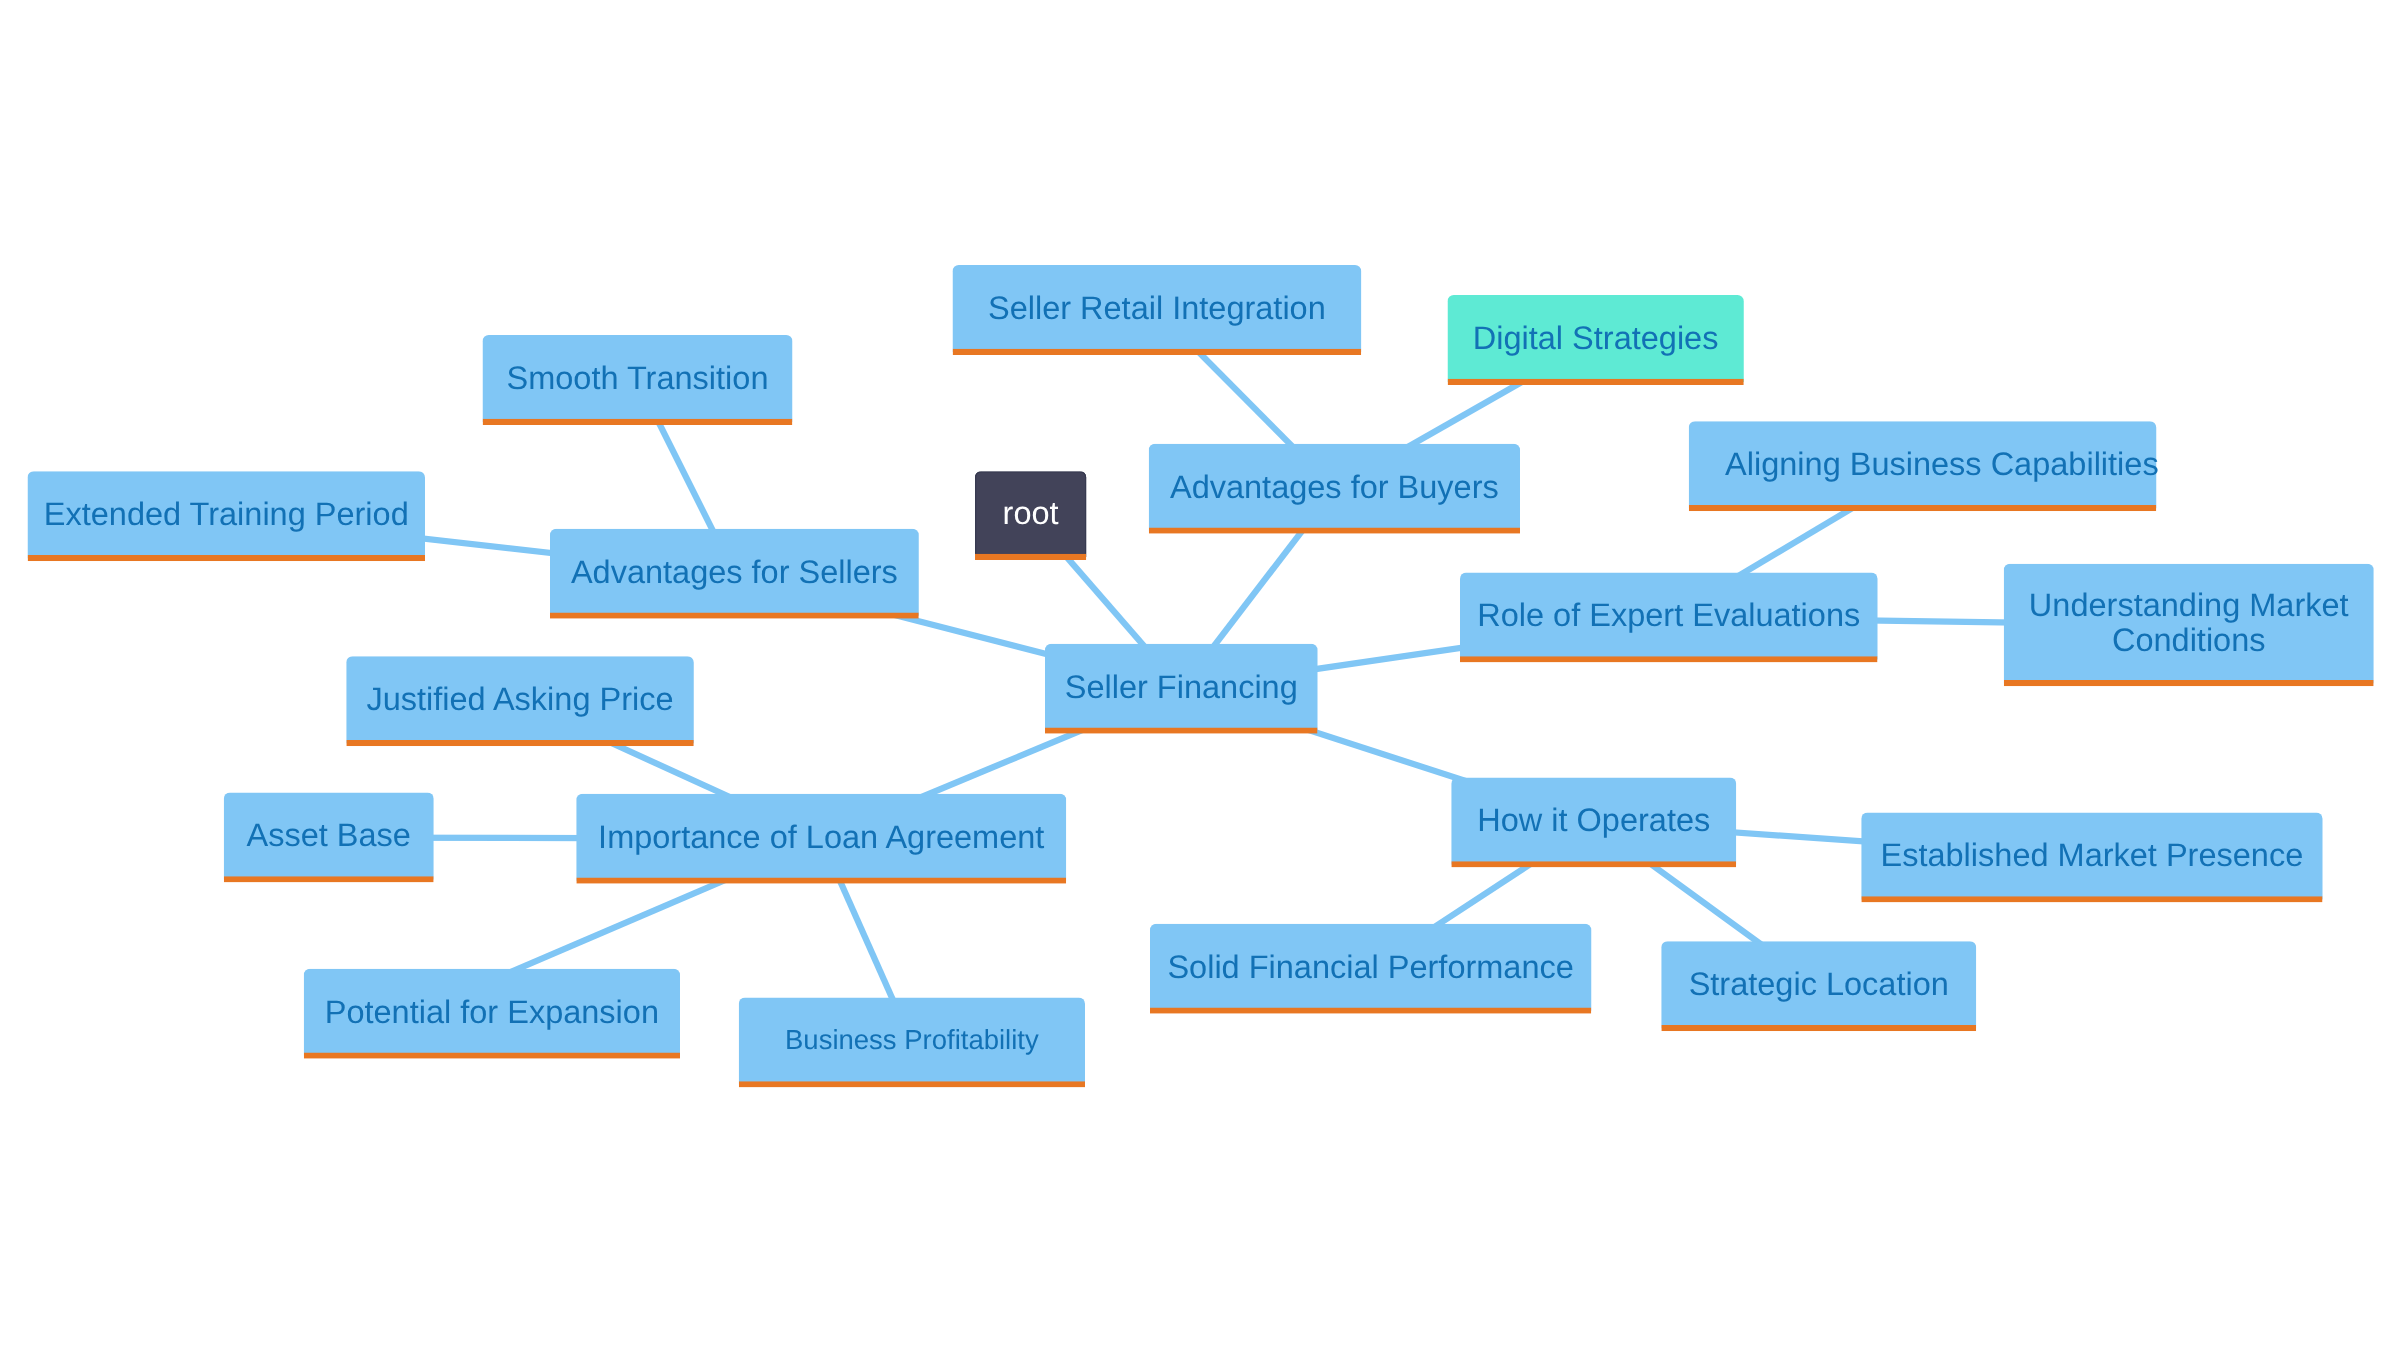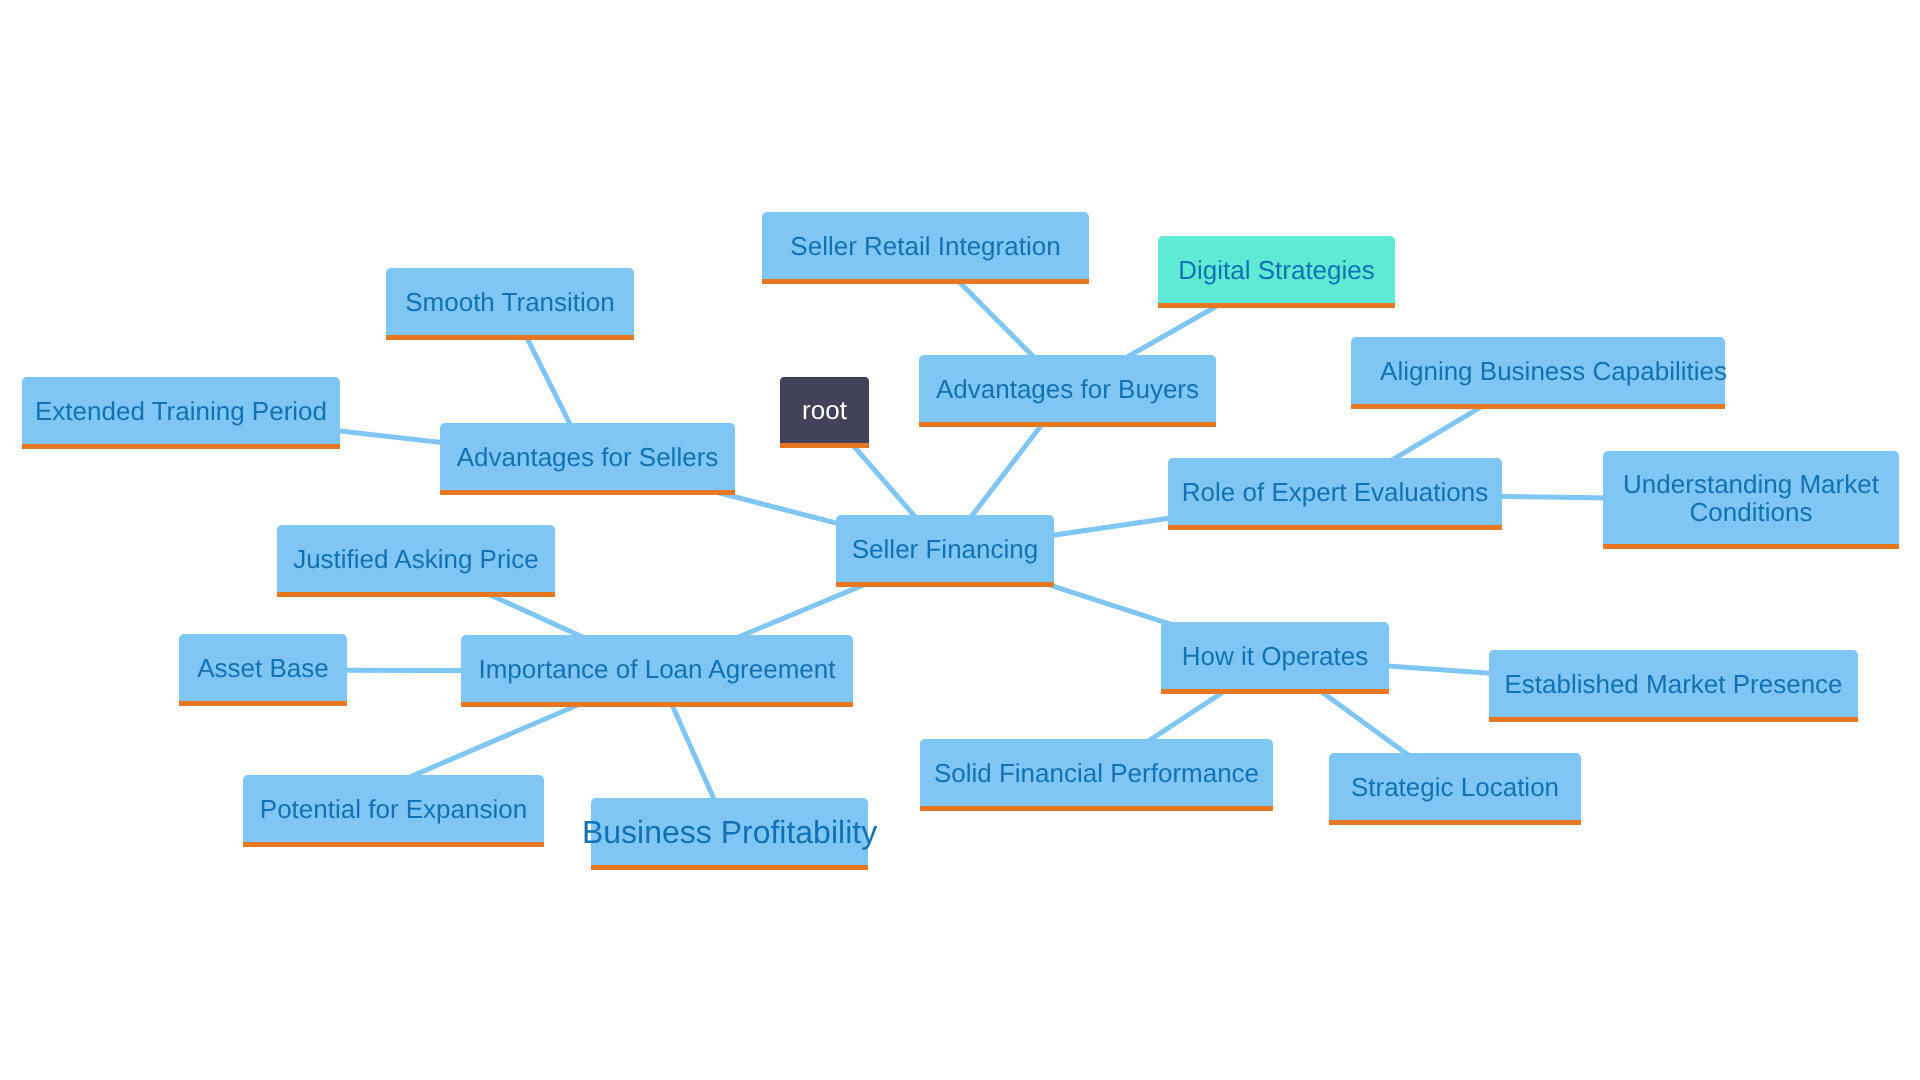--- a/index.html
+++ b/index.html
@@ -57,19 +57,19 @@
       <div class="node" style="left: 919px; top: 355px; width: 297px; height: 72px; font-size: 26px; border-radius: 5px 5px 0px 0px; border-bottom: 5px solid rgb(232, 119, 34); background: rgb(128, 198, 245); color: rgb(18, 113, 181);">Advantages for Buyers</div>
       <div class="node" style="left: 762px; top: 212px; width: 327px; height: 72px; font-size: 26px; border-radius: 5px 5px 0px 0px; border-bottom: 5px solid rgb(232, 119, 34); background: rgb(128, 198, 245); color: rgb(18, 113, 181);">Seller Retail Integration</div>
       <div class="node" style="left: 1158px; top: 236px; width: 237px; height: 72px; font-size: 26px; border-radius: 5px 5px 0px 0px; border-bottom: 5px solid rgb(232, 119, 34); background: #5eead4; color: rgb(18, 113, 181);">Digital Strategies</div>
       <div class="node" style="left: 1168px; top: 458px; width: 334px; height: 72px; font-size: 26px; border-radius: 5px 5px 0px 0px; border-bottom: 5px solid rgb(232, 119, 34); background: rgb(128, 198, 245); color: rgb(18, 113, 181);">Role of Expert Evaluations</div>
       <div class="node" style="left: 1351px; top: 337px; width: 374px; height: 72px; font-size: 26px; border-radius: 5px 5px 0px 0px; border-bottom: 5px solid rgb(232, 119, 34); background: rgb(128, 198, 245); color: rgb(18, 113, 181); padding-left: 39px;">Aligning Business Capabilities</div>
       <div class="node wrap" style="left: 1603px; top: 451px; width: 296px; height: 98px; font-size: 26px; border-radius: 5px 5px 0px 0px; border-bottom: 5px solid rgb(232, 119, 34); background: rgb(128, 198, 245); color: rgb(18, 113, 181);">Understanding Market Conditions</div>
       <div class="node" style="left: 461px; top: 635px; width: 392px; height: 72px; font-size: 26px; border-radius: 5px 5px 0px 0px; border-bottom: 5px solid rgb(232, 119, 34); background: rgb(128, 198, 245); color: rgb(18, 113, 181);">Importance of Loan Agreement</div>
       <div class="node" style="left: 277px; top: 525px; width: 278px; height: 72px; font-size: 26px; border-radius: 5px 5px 0px 0px; border-bottom: 5px solid rgb(232, 119, 34); background: rgb(128, 198, 245); color: rgb(18, 113, 181);">Justified Asking Price</div>
       <div class="node" style="left: 179px; top: 634px; width: 168px; height: 72px; font-size: 26px; border-radius: 5px 5px 0px 0px; border-bottom: 5px solid rgb(232, 119, 34); background: rgb(128, 198, 245); color: rgb(18, 113, 181);">Asset Base</div>
       <div class="node" style="left: 243px; top: 748px; width: 301px; height: 72px; font-size: 26px; border-radius: 5px 5px 0px 0px; border-bottom: 5px solid rgb(232, 119, 34); background: rgb(128, 198, 245); color: rgb(18, 113, 181); margin-top: 27px;">Potential for Expansion</div>
-      <div class="node" style="left: 591px; top: 798px; width: 277px; height: 72px; font-size: 32px; border-radius: 5px 5px 0px 0px; border-bottom: 5px solid rgb(232, 119, 34); background: rgb(128, 198, 245); color: rgb(18, 113, 181);">Business Profitability</div>
+      <div class="node" style="left: 591px; top: 798px; width: 277px; height: 72px; font-size: 22px; border-radius: 5px 5px 0px 0px; border-bottom: 5px solid rgb(232, 119, 34); background: rgb(128, 198, 245); color: rgb(18, 113, 181);">Business Profitability</div>
       <div class="node" style="left: 1161px; top: 622px; width: 228px; height: 72px; font-size: 26px; border-radius: 5px 5px 0px 0px; border-bottom: 5px solid rgb(232, 119, 34); background: rgb(128, 198, 245); color: rgb(18, 113, 181);">How it Operates</div>
       <div class="node" style="left: 1489px; top: 650px; width: 369px; height: 72px; font-size: 26px; border-radius: 5px 5px 0px 0px; border-bottom: 5px solid rgb(232, 119, 34); background: rgb(128, 198, 245); color: rgb(18, 113, 181);">Established Market Presence</div>
       <div class="node" style="left: 920px; top: 739px; width: 353px; height: 72px; font-size: 26px; border-radius: 5px 5px 0px 0px; border-bottom: 5px solid rgb(232, 119, 34); background: rgb(128, 198, 245); color: rgb(18, 113, 181);">Solid Financial Performance</div>
       <div class="node" style="left: 1329px; top: 753px; width: 252px; height: 72px; font-size: 26px; border-radius: 5px 5px 0px 0px; border-bottom: 5px solid rgb(232, 119, 34); background: rgb(128, 198, 245); color: rgb(18, 113, 181);">Strategic Location</div>
     </div>
 </div>
 
 </body></html>

